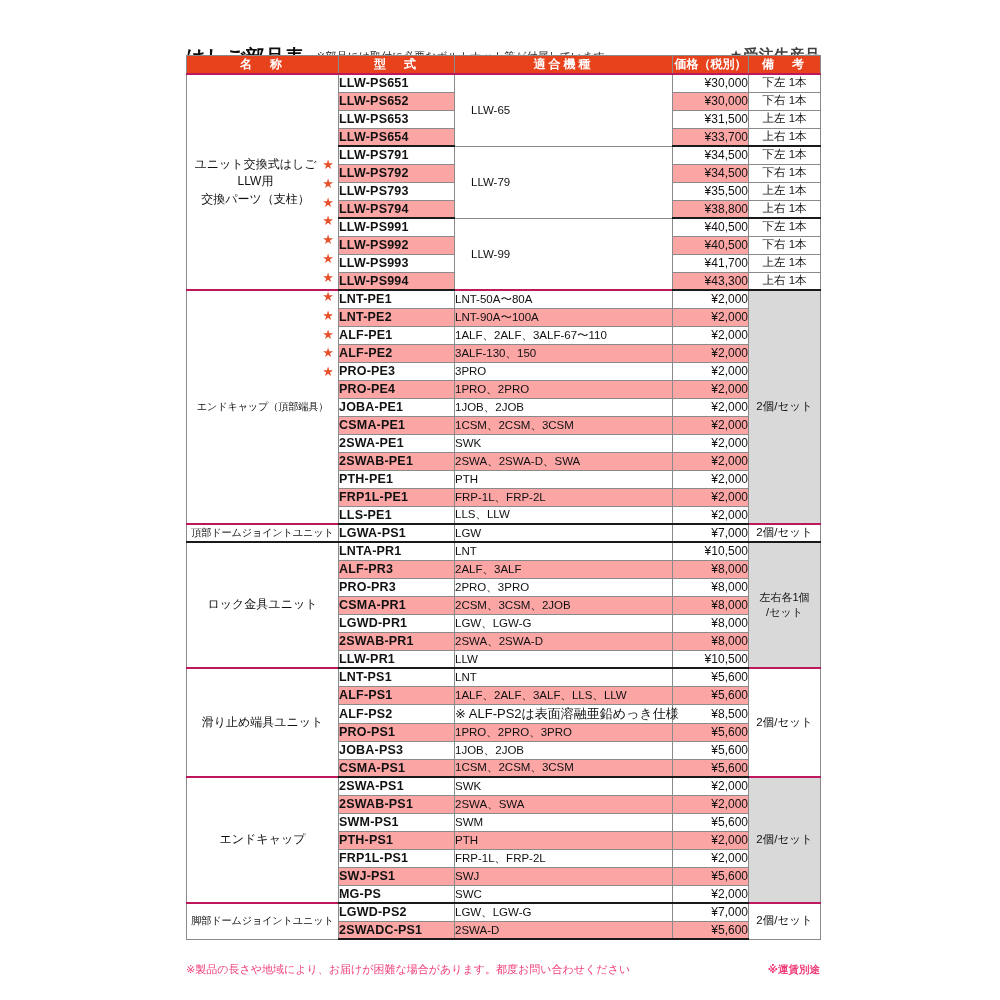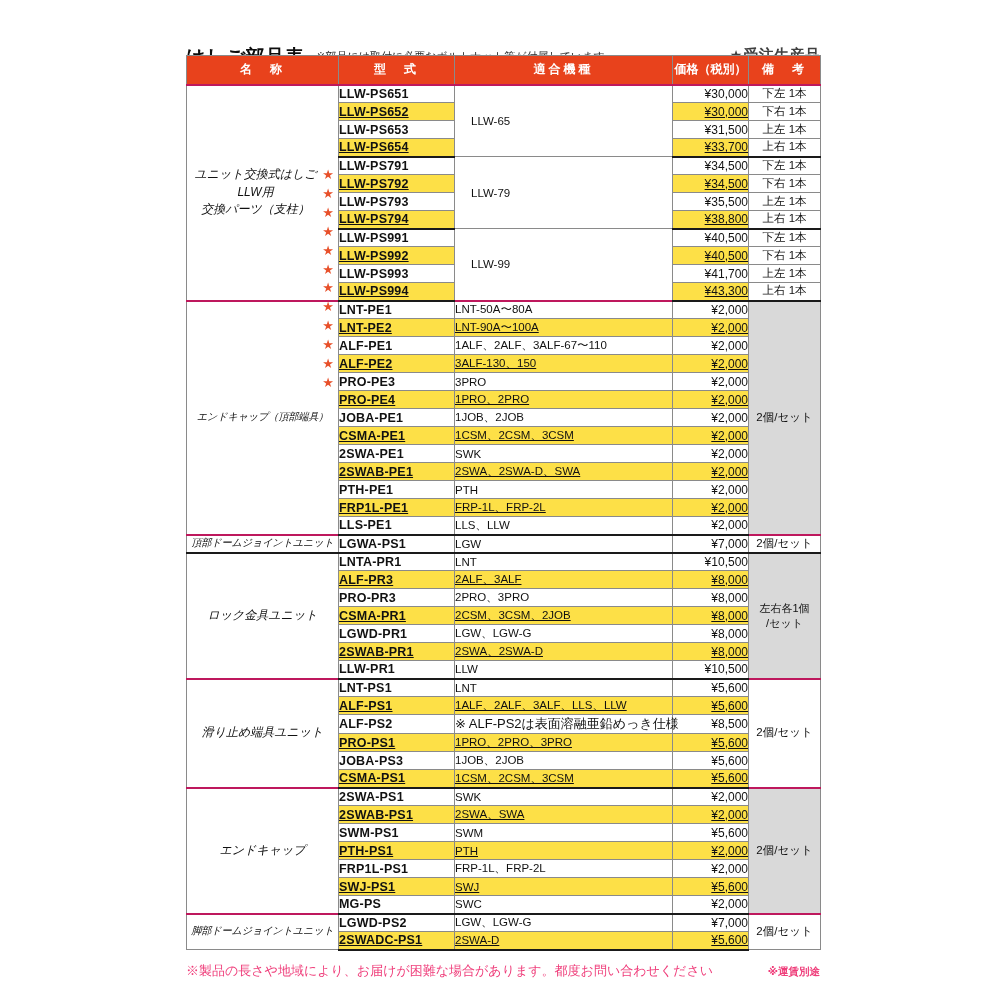--- a/index.html
+++ b/index.html
@@ -72,21 +72,21 @@
     padding: 0;
     vertical-align: middle;
     box-sizing: border-box;
   }
   
   thead th {
     background: #e8421c;
     color: #ffffff;
     font-size: 12px;
     font-weight: bold;
-    height: 29px;
+    height: 18px;
     text-align: center;
     letter-spacing: 3px;
     border-color: #b8310f;
     border-top: 2px solid #1a1a1a;
     margin-left: 48px;
   }
   thead th.tight { letter-spacing: 0px; }
   
   col.c-name  { width: 152px; }
   col.c-model { width: 116px; }
@@ -95,21 +95,20 @@
   col.c-note  { width: 72px; }
 
   
   td.name {
     text-align: center;
     font-size: 12px;
     color: #111;
     line-height: 1.45;
     border-left: 2px solid #1a1a1a;
     padding: 0 2px;
-    font-style: italic;
   }
   td.name.xsmall { font-size: 10.2px; letter-spacing: -0.2px; }
 
   td.model {
     font-size: 12.5px;
     font-weight: bold;
     padding-left: 7px;
     letter-spacing: 0.2px;
     height: 18px;
     white-space: nowrap;
@@ -135,21 +134,21 @@
     font-size: 11.5px;
     text-align: center;
     line-height: 1.35;
     border-right: 2px solid #1a1a1a;
     white-space: nowrap;
   }
   td.remark.two-line { font-size: 11px; }
 
   tr.shade td.model,
   tr.shade td.fit,
-  tr.shade td.price { background: #fde047; text-decoration: underline; }
+  tr.shade td.price { background: #fca5a5; }
   tr.plain td.model,
   tr.plain td.fit,
   tr.plain td.price { background: #ffffff; }
 
   td.remark.shaded { background: #d9d9d9; }
   td.remark.white  { background: #ffffff; }
 
   td.name { background: #ffffff; }
 
   
@@ -185,24 +184,23 @@
   .footer {
     position: absolute;
     left: 186px;
     top: 962px;
     width: 634px;
     display: flex;
     align-items: baseline;
     color: #e8356b;
   }
   .footer-left {
-    font-size: 13px;
+    font-size: 11px;
     color: #ef3d7a;
     white-space: nowrap;
-    font-family: Liberation Mono, monospace;
   }
   .footer-right {
     margin-left: auto;
     font-size: 10.5px;
     font-weight: bold;
     color: #ef3d7a;
     white-space: nowrap;
   }
 </style>
 </head>

